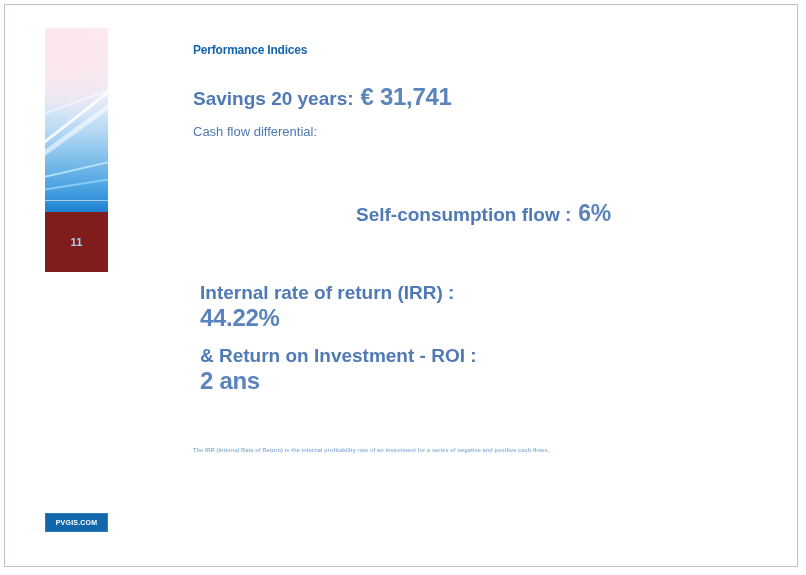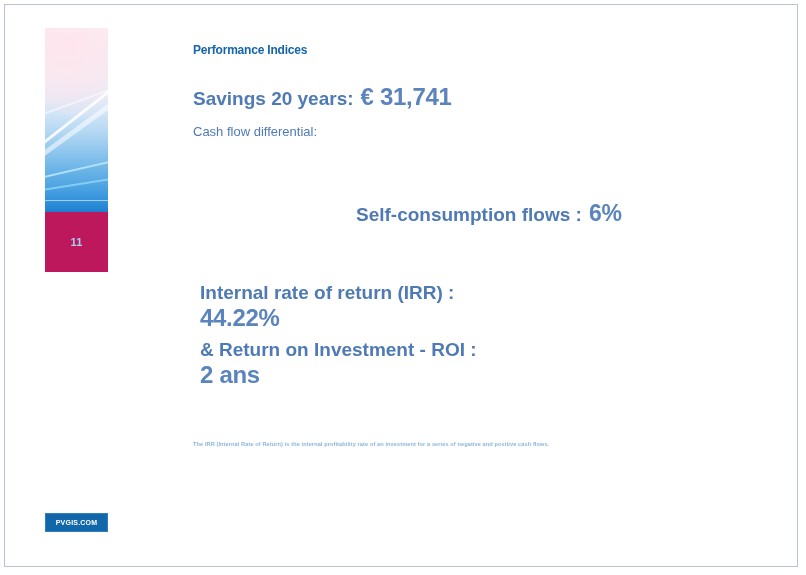--- a/index.html
+++ b/index.html
@@ -97,21 +97,21 @@
     height: 1px;
     background: rgba(255,255,255,0.55);
   }
   
   .page-badge {
     position: absolute;
     left: 45px;
     top: 212px;
     width: 63px;
     height: 60px;
-    background: #be185d;
+    background: #7f1d1d;
     color: #9fd2f5;
     display: flex;
     align-items: center;
     justify-content: center;
     font-size: 11px;
     font-weight: bold;
     letter-spacing: 0.3px;
   }
   
   .content {
@@ -158,21 +158,21 @@
     margin-top: 58px;
     display: flex;
     align-items: baseline;
     justify-content: flex-start;
     padding-left: 163px;
   }
   .selfcons .big { font-size: 23px; }
 
   .irr-block { margin-top: 55px; }
   .irr-row { display: flex; align-items: baseline; flex-direction: column; }
-  .irr-row + .irr-row { margin-top: 7px; }
+  .irr-row + .irr-row { margin-top: 13px; }
   .irr-row .big { font-size: 24px; }
 
   .footnote {
     margin-top: 52px;
     color: #8fb4da;
     font-size: 5.6px;
     font-weight: bold;
     letter-spacing: 0.1px;
     line-height: 1.2;
   }
@@ -222,21 +222,21 @@
     <div class="metric-row">
       <span class="lbl">Savings 20 years:</span>
       <span class="big">€ 31,741</span>
     </div>
 
     <div class="cashflow">
       <div>Cash flow differential:</div>
     </div>
 
     <div class="selfcons">
-      <span class="lbl">Self-consumption flows :</span>
+      <span class="lbl">Self-consumption flow :</span>
       <span class="big">6%</span>
     </div>
 
     <div class="irr-block">
       <div class="irr-row">
         <span class="lbl">Internal rate of return (IRR) :</span>
         <span class="big">44.22%</span>
       </div>
       <div class="irr-row">
         <span class="lbl">&amp; Return on Investment - ROI :</span>

